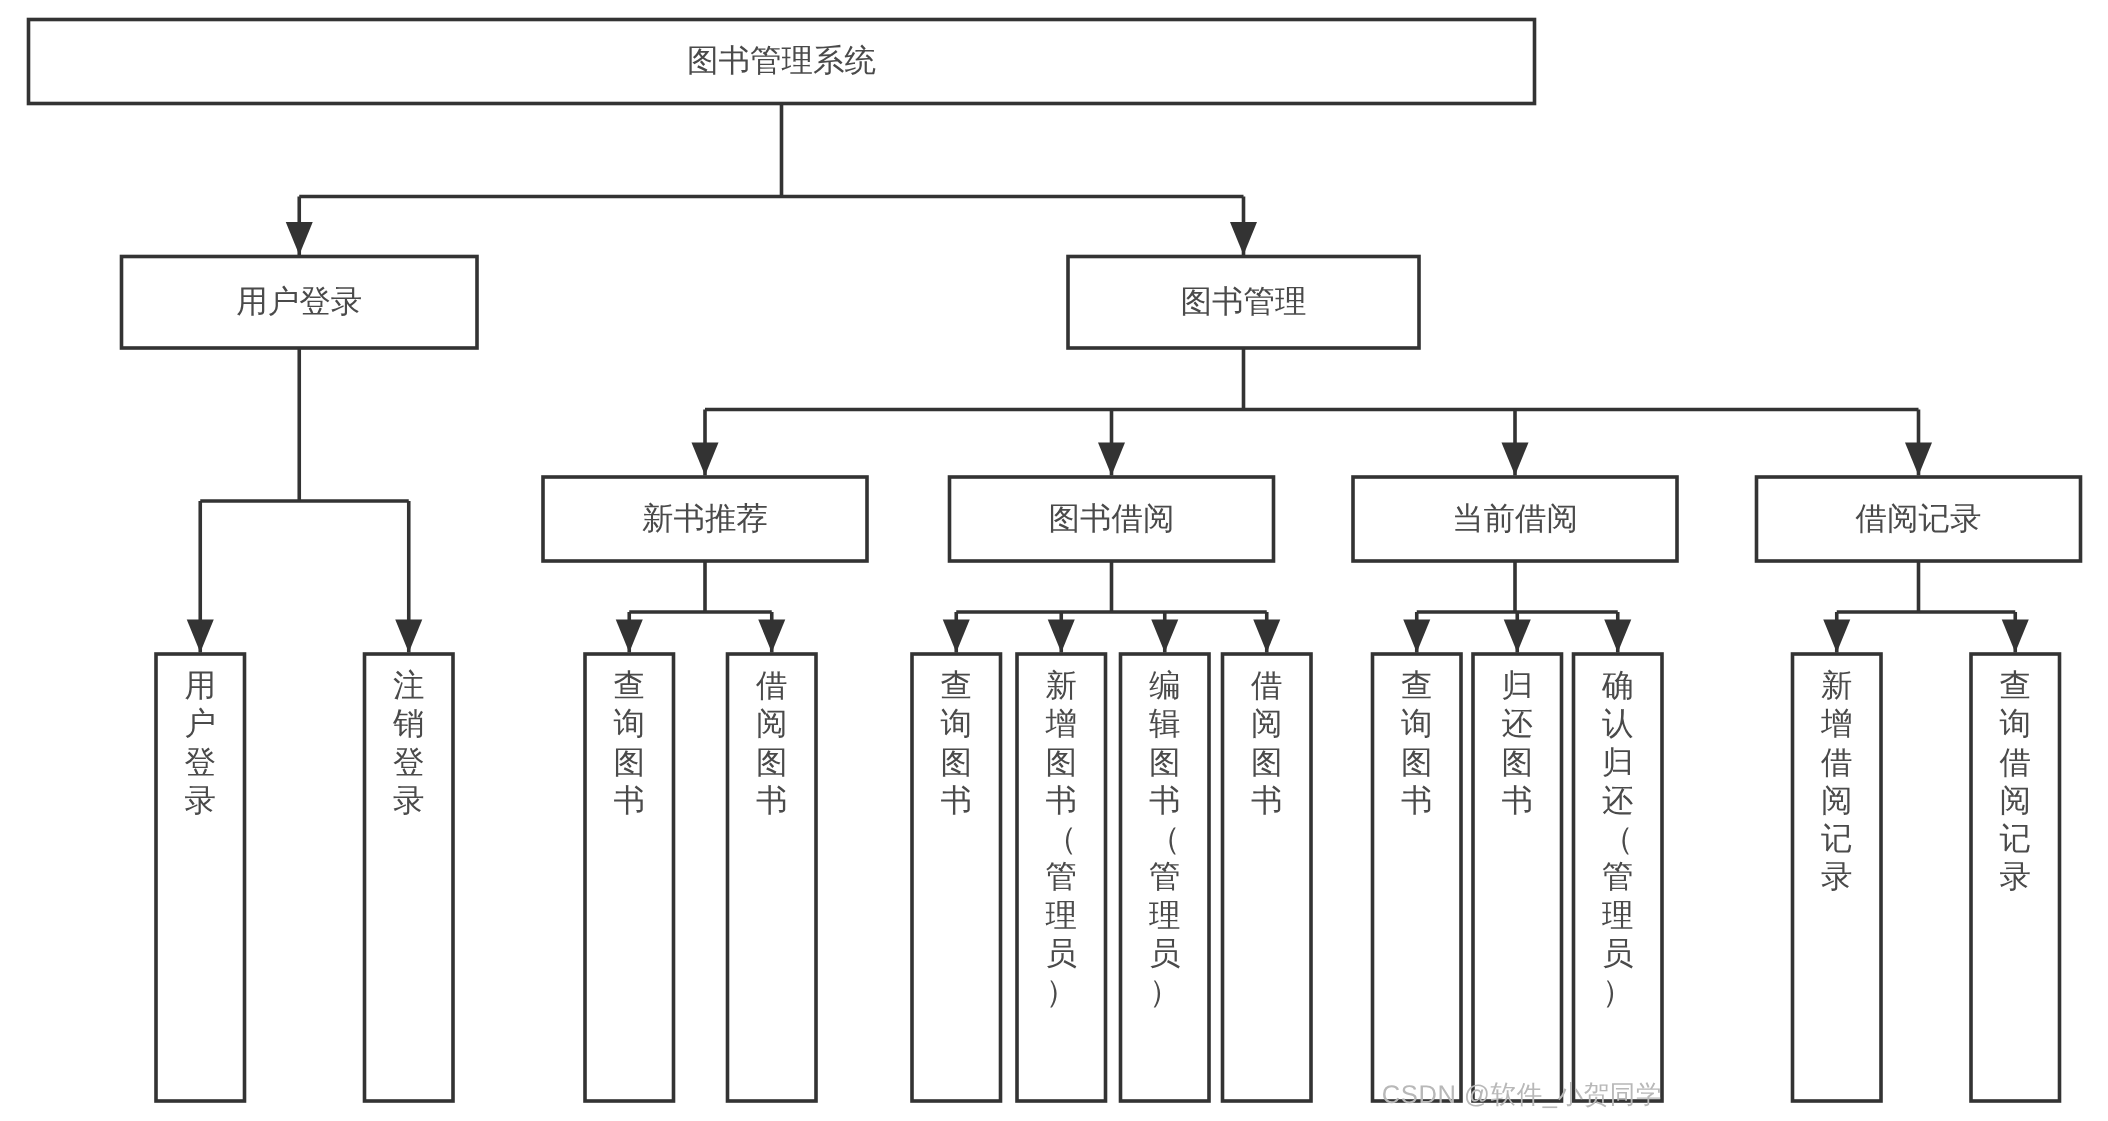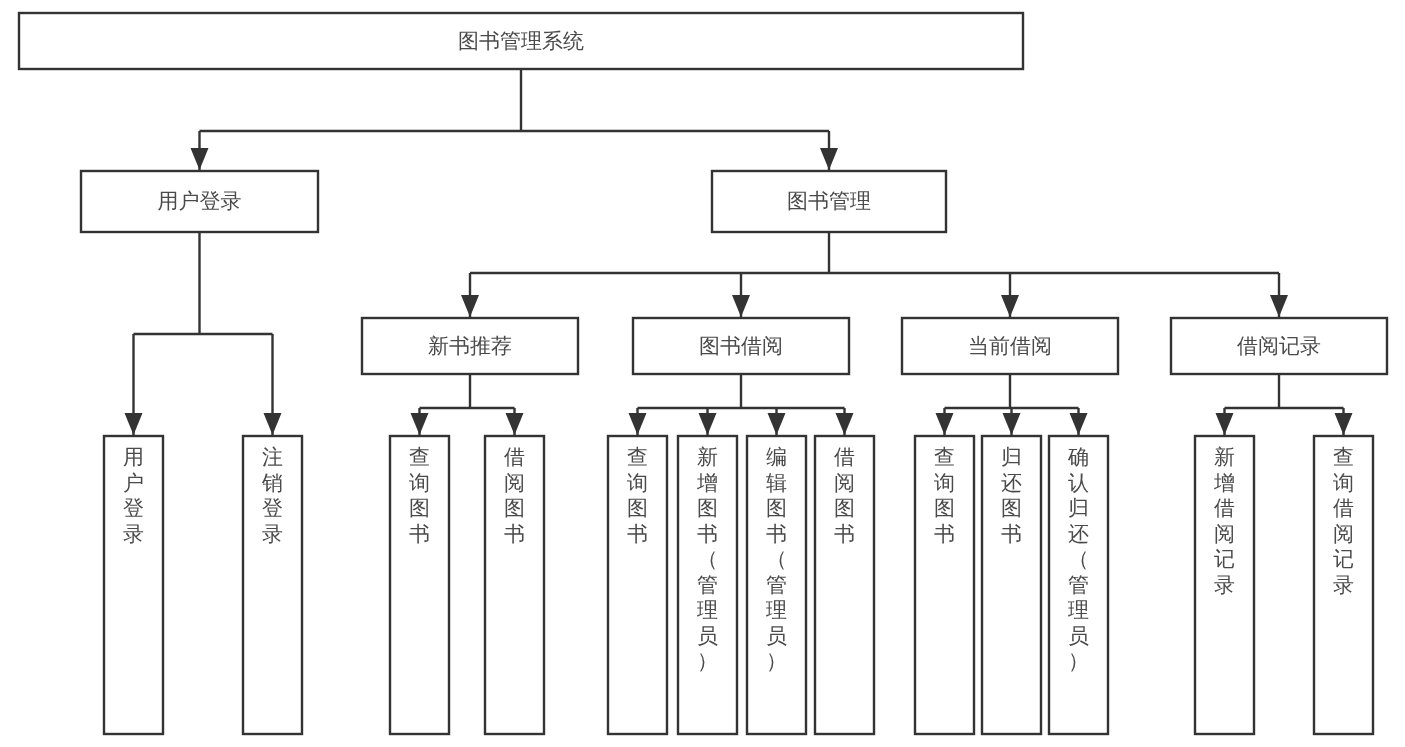--- a/index.html
+++ b/index.html
@@ -201,13 +201,14 @@
         <g>
           <rect x="1195" y="436" width="59" height="298" class="node-box"></rect>
           <text x="1224.5" class="node-label-vertical"><tspan x="1224.5" y="464">新</tspan><tspan x="1224.5" y="489.5">增</tspan><tspan x="1224.5" y="515">借</tspan><tspan x="1224.5" y="540.5">阅</tspan><tspan x="1224.5" y="566">记</tspan><tspan x="1224.5" y="591.5">录</tspan></text>
         </g>
         <g>
           <rect x="1314" y="436" width="59" height="298" class="node-box"></rect>
           <text x="1343.5" class="node-label-vertical"><tspan x="1343.5" y="464">查</tspan><tspan x="1343.5" y="489.5">询</tspan><tspan x="1343.5" y="515">借</tspan><tspan x="1343.5" y="540.5">阅</tspan><tspan x="1343.5" y="566">记</tspan><tspan x="1343.5" y="591.5">录</tspan></text>
         </g>
       </g>
   </svg>
+  <div class="watermark">CSDN @软件_小贺同学</div>
 </div>
 
 </body></html>

